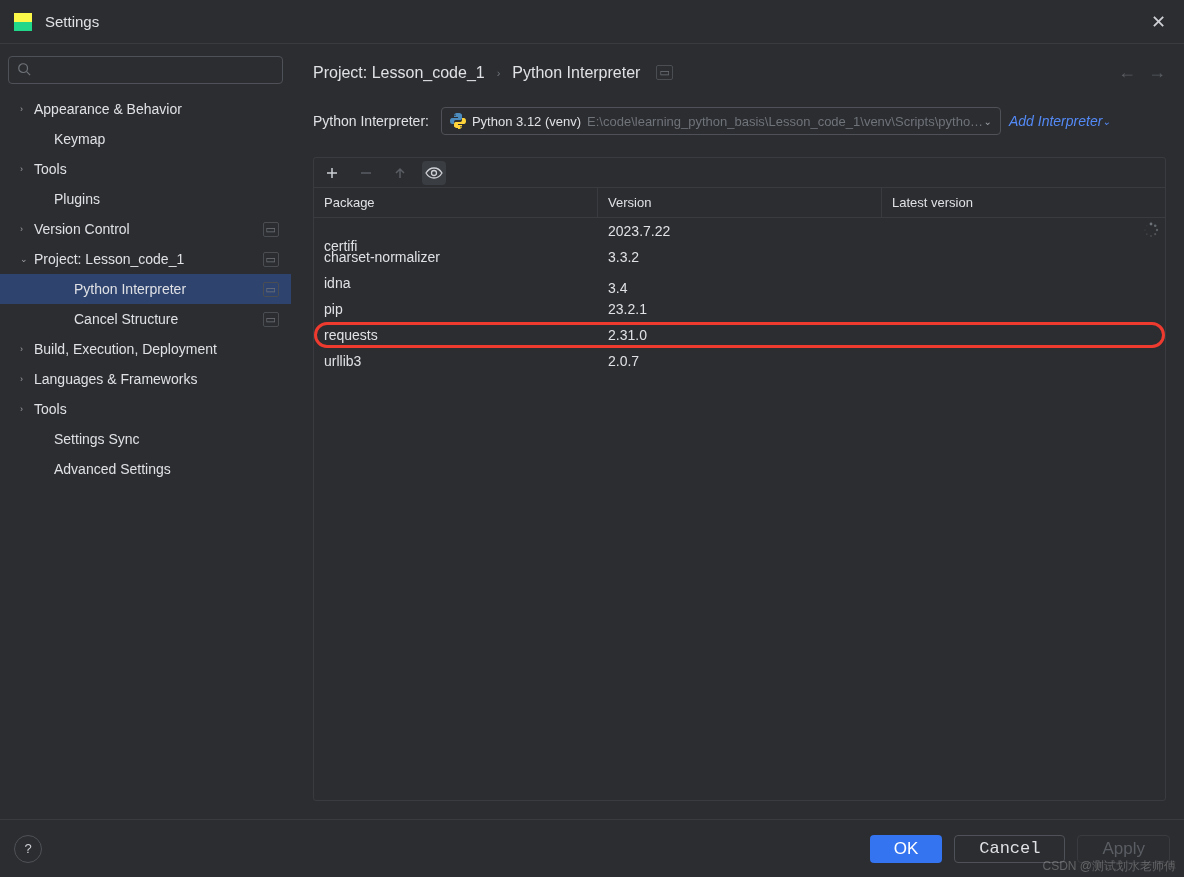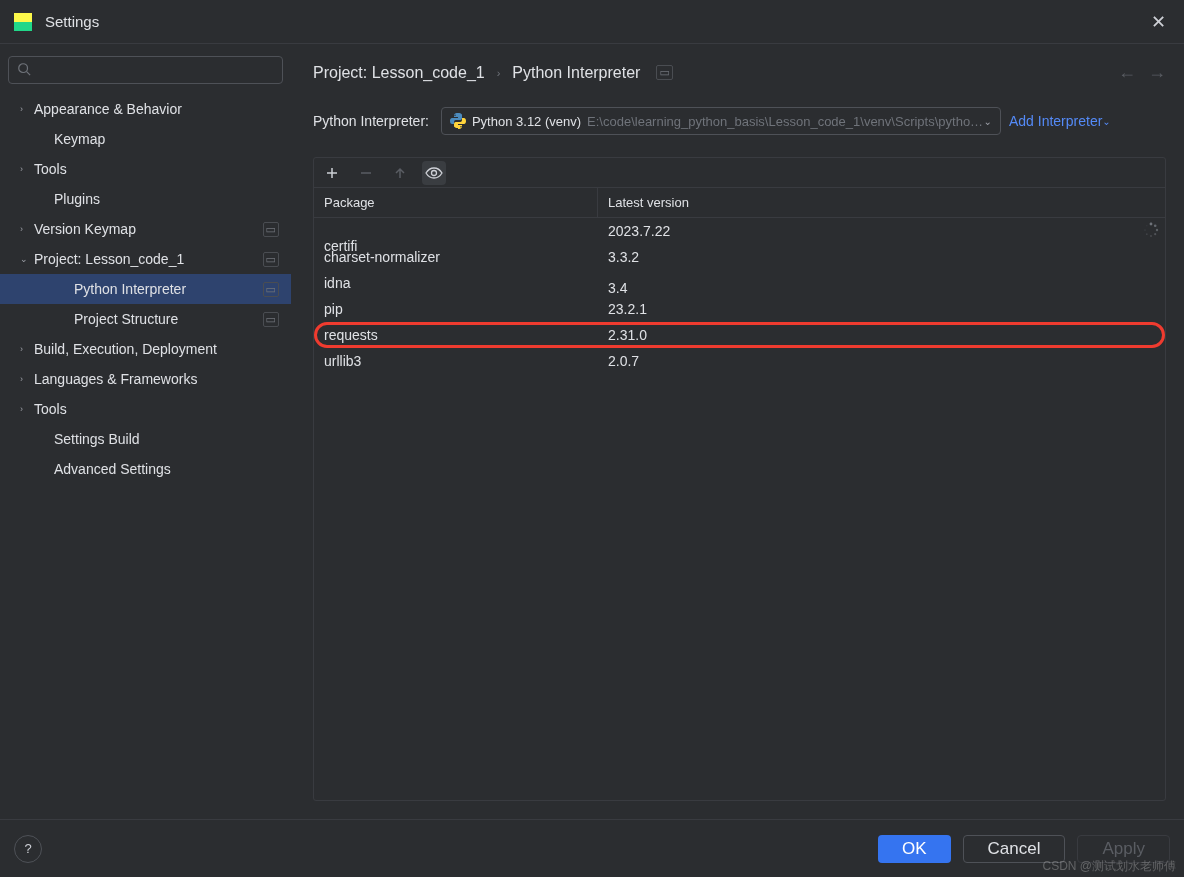--- a/index.html
+++ b/index.html
@@ -29,21 +29,21 @@
 .crumbs .sep { color: #6f737a; font-size: 11px; }
 .crumbs .node-badge { color: #6f737a; font-size: 11px; border: 1px solid #4a4d52; border-radius: 2px; padding: 0 2px; margin-left: 4px; }
 .nav-arrows { margin-left: auto; display: flex; gap: 12px; color: #5a5d63; font-size: 18px; }
 .interp-row { display: flex; align-items: center; gap: 8px; margin-bottom: 22px; }
 .interp-label { color: #dfe1e5; font-size: 14px; margin-right: 4px; }
 .interp-select { flex: 0 0 560px; height: 28px; border: 1px solid #4e5157; border-radius: 4px; display: flex; align-items: center; padding: 0 8px; background: #2b2d30; overflow: hidden; white-space: nowrap; }
 .py-icon { width: 16px; height: 16px; margin-right: 6px; display:inline-flex; }
 .interp-name { font-size: 13px; color: #dfe1e5; }
 .interp-path { font-size: 13px; color: #6f737a; margin-left: 6px; text-overflow: ellipsis; overflow: hidden; }
 .interp-caret { margin-left: auto; color: #9da0a8; font-size: 10px; }
-.add-interp { color: #548af7; font-size: 14px; display: flex; align-items: center; gap: 0; cursor: pointer; }
+.add-interp { color: #548af7; font-size: 14px; display: flex; align-items: center; gap: 0; cursor: pointer; font-style: italic; }
 .pkg-panel { flex: 1; border: 1px solid #393b40; border-radius: 3px; display: flex; flex-direction: column; overflow: hidden; }
 .pkg-toolbar { height: 30px; display: flex; align-items: center; padding: 0 6px; gap: 10px; border-bottom: 1px solid #393b40; }
 .tool-btn { width: 24px; height: 24px; display: flex; align-items: center; justify-content: center; border-radius: 4px; color: #ced0d6; cursor: pointer; }
 .tool-btn.disabled { color: #5a5d63; cursor: default; }
 .tool-btn.active { background: #3a3d41; }
 .pkg-header { display: flex; height: 30px; border-bottom: 1px solid #393b40; font-size: 13px; color: #dfe1e5; }
 .col { display: flex; align-items: center; padding: 0 10px; border-right: 1px solid #393b40; }
 .col:last-child { border-right: none; }
 .col.pkg { width: 284px; }
 .col.ver { width: 284px; }
@@ -51,21 +51,21 @@
 .pkg-body { flex: 1; position: relative; }
 .pkg-row { display: flex; height: 26px; font-size: 14px; }
 .pkg-row.highlighted { outline: 3px solid #ef3b2f; outline-offset: -3px; border-radius: 13px; }
 .spinner { position: absolute; top: 4px; right: 6px; width: 16px; height: 16px; color: #6f737a; animation: spin 1.2s linear infinite; }
 @keyframes spin { to { transform: rotate(360deg); } }
 .footer { height: 58px; border-top: 1px solid #393b40; display: flex; align-items: center; padding: 0 14px; gap: 12px; position: relative; }
 .help-btn { width: 28px; height: 28px; border: 1px solid #4e5157; border-radius: 50%; display: flex; align-items: center; justify-content: center; color: #ced0d6; cursor: pointer; }
 .footer-spacer { flex: 1; }
 .btn { height: 28px; padding: 0 24px; border-radius: 4px; border: none; font-size: 17px; cursor: pointer; display: flex; align-items: center; }
 .btn.primary { background: #3574f0; color: #fff; }
-.btn.secondary { background: transparent; border: 1px solid #4e5157; color: #dfe1e5; }
+.btn.secondary { background: transparent; border: 1px solid #4e5157; color: #dfe1e5; font-family: Liberation Mono, monospace; }
 .btn.disabled { background: transparent; border: 1px solid #393b40; color: #5a5d63; cursor: default; }
 .watermark { position: absolute; right: 8px; bottom: 2px; color: rgba(200,200,200,0.35); font-size: 12px; pointer-events: none; }
 </style>
 </head>
 <body>
 
 <div class="titlebar">
   <div class="app-icon">
     <div class="app-icon-top"></div>
     <div class="app-icon-bot"></div>
@@ -97,53 +97,53 @@
         <div class="tree-item">
           <span class="tree-caret">›</span>
           <span class="tree-label">Tools</span>
         </div>
         <div class="tree-item indent1">
           <span class="tree-caret"></span>
           <span class="tree-label">Plugins</span>
         </div>
         <div class="tree-item">
           <span class="tree-caret">›</span>
-          <span class="tree-label">Version Keymap</span>
+          <span class="tree-label">Version Control</span>
           <span class="tree-badge">▭</span>
         </div>
         <div class="tree-item">
           <span class="tree-caret">⌄</span>
           <span class="tree-label">Project: Lesson_code_1</span>
           <span class="tree-badge">▭</span>
         </div>
         <div class="tree-item indent2 selected">
           <span class="tree-caret"></span>
           <span class="tree-label">Python Interpreter</span>
           <span class="tree-badge">▭</span>
         </div>
         <div class="tree-item indent2">
           <span class="tree-caret"></span>
-          <span class="tree-label">Project Structure</span>
+          <span class="tree-label">Cancel Structure</span>
           <span class="tree-badge">▭</span>
         </div>
         <div class="tree-item">
           <span class="tree-caret">›</span>
           <span class="tree-label">Build, Execution, Deployment</span>
         </div>
         <div class="tree-item">
           <span class="tree-caret">›</span>
           <span class="tree-label">Languages &amp; Frameworks</span>
         </div>
         <div class="tree-item">
           <span class="tree-caret">›</span>
           <span class="tree-label">Tools</span>
         </div>
         <div class="tree-item indent1">
           <span class="tree-caret"></span>
-          <span class="tree-label">Settings Build</span>
+          <span class="tree-label">Settings Sync</span>
         </div>
         <div class="tree-item indent1">
           <span class="tree-caret"></span>
           <span class="tree-label">Advanced Settings</span>
         </div>
       </div>
   </div>
 
   <div class="content">
     <div class="crumbs">
@@ -196,20 +196,21 @@
         </div>
         <div class="tool-btn active">
           <svg width="18" height="14" viewBox="0 0 18 14" stroke="currentColor" stroke-width="1.3" fill="none">
               <path d="M1 7s3-5 8-5 8 5 8 5-3 5-8 5-8-5-8-5z"></path>
               <circle cx="9" cy="7" r="2.5"></circle>
             </svg>
         </div>
       </div>
       <div class="pkg-header">
         <div class="col pkg">Package</div>
+        <div class="col ver">Version</div>
         <div class="col lat">Latest version</div>
       </div>
       <div class="pkg-body" id="pkg-body">
         <svg class="spinner" viewBox="0 0 16 16" fill="currentColor">
             <circle cx="8" cy="2" r="1.4"></circle>
             <circle cx="12.2" cy="3.8" r="1.3" opacity=".85"></circle>
             <circle cx="14" cy="8" r="1.2" opacity=".7"></circle>
             <circle cx="12.2" cy="12.2" r="1.1" opacity=".55"></circle>
             <circle cx="8" cy="14" r="1" opacity=".4"></circle>
             <circle cx="3.8" cy="12.2" r=".9" opacity=".3"></circle>

